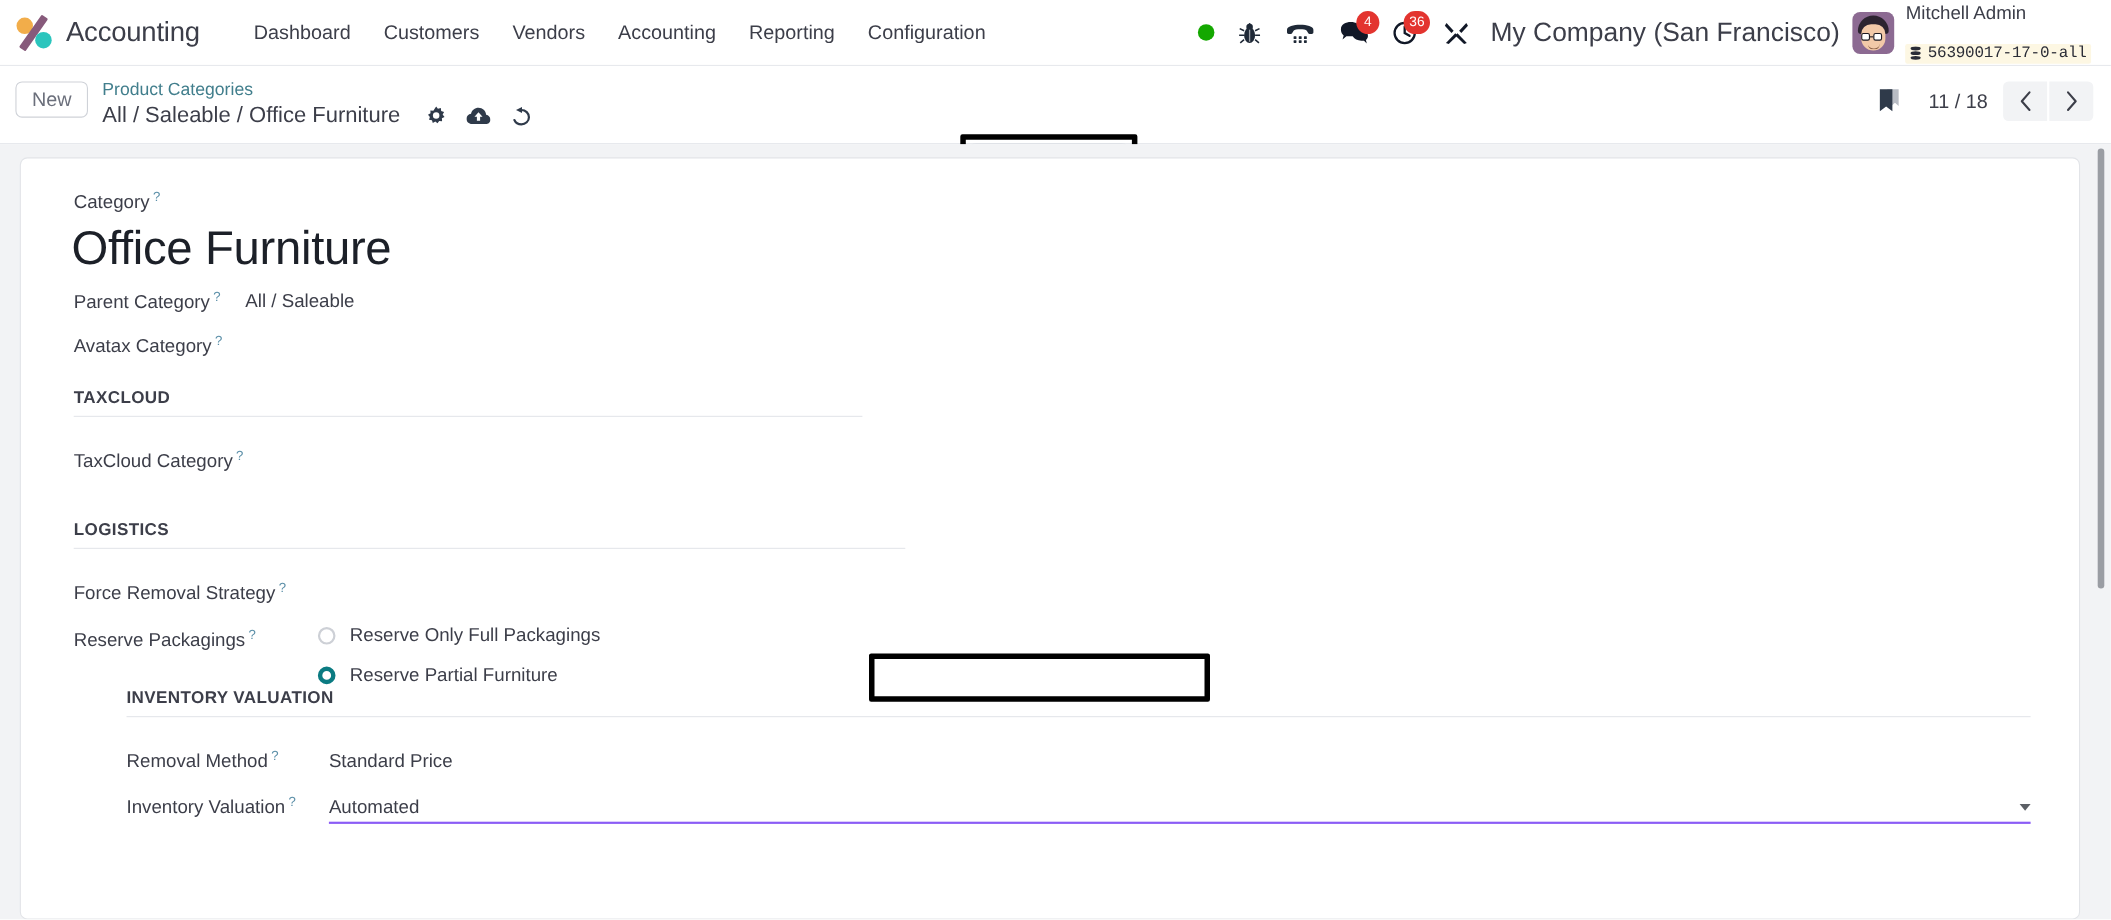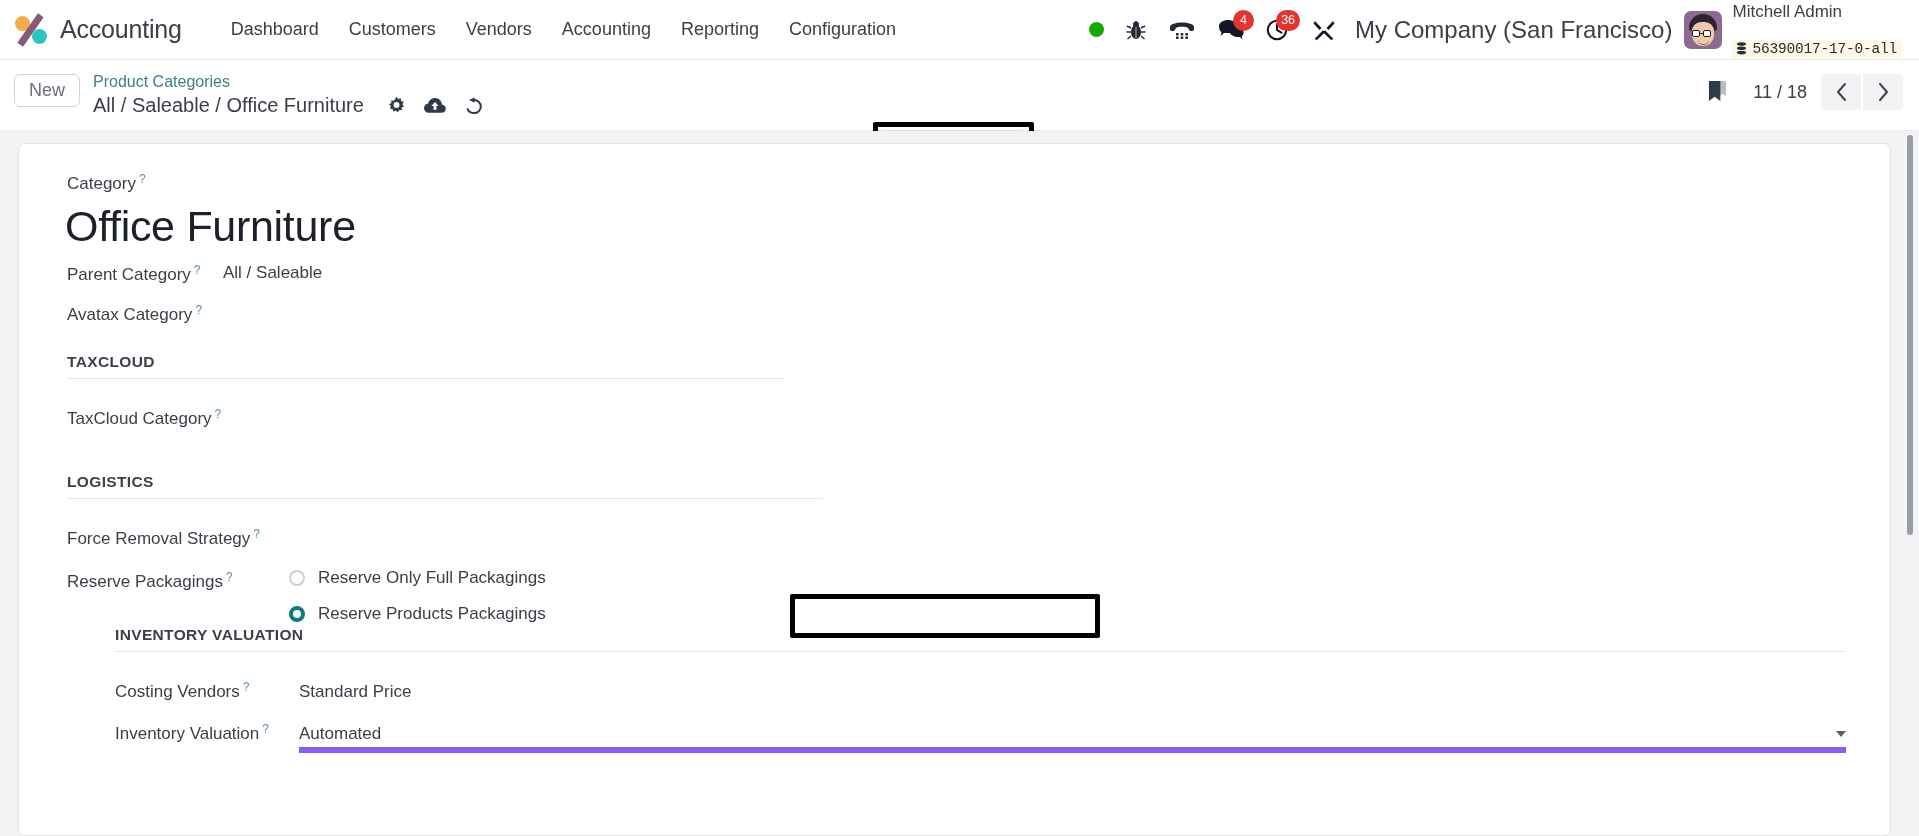--- a/index.html
+++ b/index.html
@@ -162,21 +162,21 @@
   .field-label {
     font-size: 17px; color: #3c3e49; white-space: nowrap;
   }
   .help-q {
     color: #5b8fa8; font-size: 12px; vertical-align: super; margin-left: 3px;
   }
   .title-value {
     font-size: 43px; color: #1c2028; font-weight: 400;
     line-height: 54px; margin: 5px 0 10px -2px; letter-spacing: -0.3px;
   }
-  .row-field { display: flex; align-items: flex-start; margin-bottom: 17px; }
+  .row-field { display: flex; align-items: center; margin-bottom: 17px; }
   .row-field .lbl { width: 156px; flex-shrink: 0; }
   .row-field .val { font-size: 17px; color: #3c3e49; }
 
   .section-title {
     font-size: 15.5px; color: #3c3e49; font-weight: bold;
     letter-spacing: 0.35px; padding-bottom: 7px;
     border-bottom: 1px solid #e4e6ea;
   }
 
   .two-col { display: flex; gap: 0; margin-top: 14px; }
@@ -202,21 +202,21 @@
 
   .iv-highlight {
     position: absolute; left: 790px; top: 463px;
     width: 310px; height: 44px;
     border: 5px solid #000; border-radius: 2px;
     pointer-events: none;
   }
 
   .select-wrap {
     flex: 1; display: flex; align-items: center;
-    border-bottom: 6px solid #8b5cf6; padding-bottom: 3px;
+    border-bottom: 2px solid #8b5cf6; padding-bottom: 3px;
     position: relative;
   }
   .select-val { font-size: 17px; color: #3c3e49; }
   .caret {
     margin-left: auto; width: 0; height: 0;
     border-left: 5px solid transparent; border-right: 5px solid transparent;
     border-top: 6px solid #5c6066;
   }
 
   .scrollbar-track {
@@ -435,31 +435,31 @@
 
         <div class="radio-row" style="margin-top:18px;">
           <span class="lbl"><span class="field-label">Reserve Packagings</span><span class="help-q">?</span></span>
           <span class="radio-opts">
             <span class="radio-opt">
               <span class="radio-mark"></span>
               <span class="radio-text">Reserve Only Full Packagings</span>
             </span>
             <span class="radio-opt">
               <span class="radio-mark checked"></span>
-              <span class="radio-text">Reserve Products Packagings</span>
+              <span class="radio-text">Reserve Partial Furniture</span>
             </span>
           </span>
         </div>
       </div>
 
       <div class="col-r">
         <div class="section-title">INVENTORY VALUATION</div>
 
         <div class="iv-row" style="margin-top:28px; margin-bottom:20px;">
-          <span class="lbl"><span class="field-label">Costing Vendors</span><span class="help-q">?</span></span>
+          <span class="lbl"><span class="field-label">Removal Method</span><span class="help-q">?</span></span>
           <span class="val">Standard Price</span>
         </div>
 
         <div class="iv-row">
           <span class="lbl"><span class="field-label">Inventory Valuation</span><span class="help-q">?</span></span>
           <span class="select-wrap">
             <span class="select-val">Automated</span>
             <span class="caret"></span>
           </span>
         </div>

